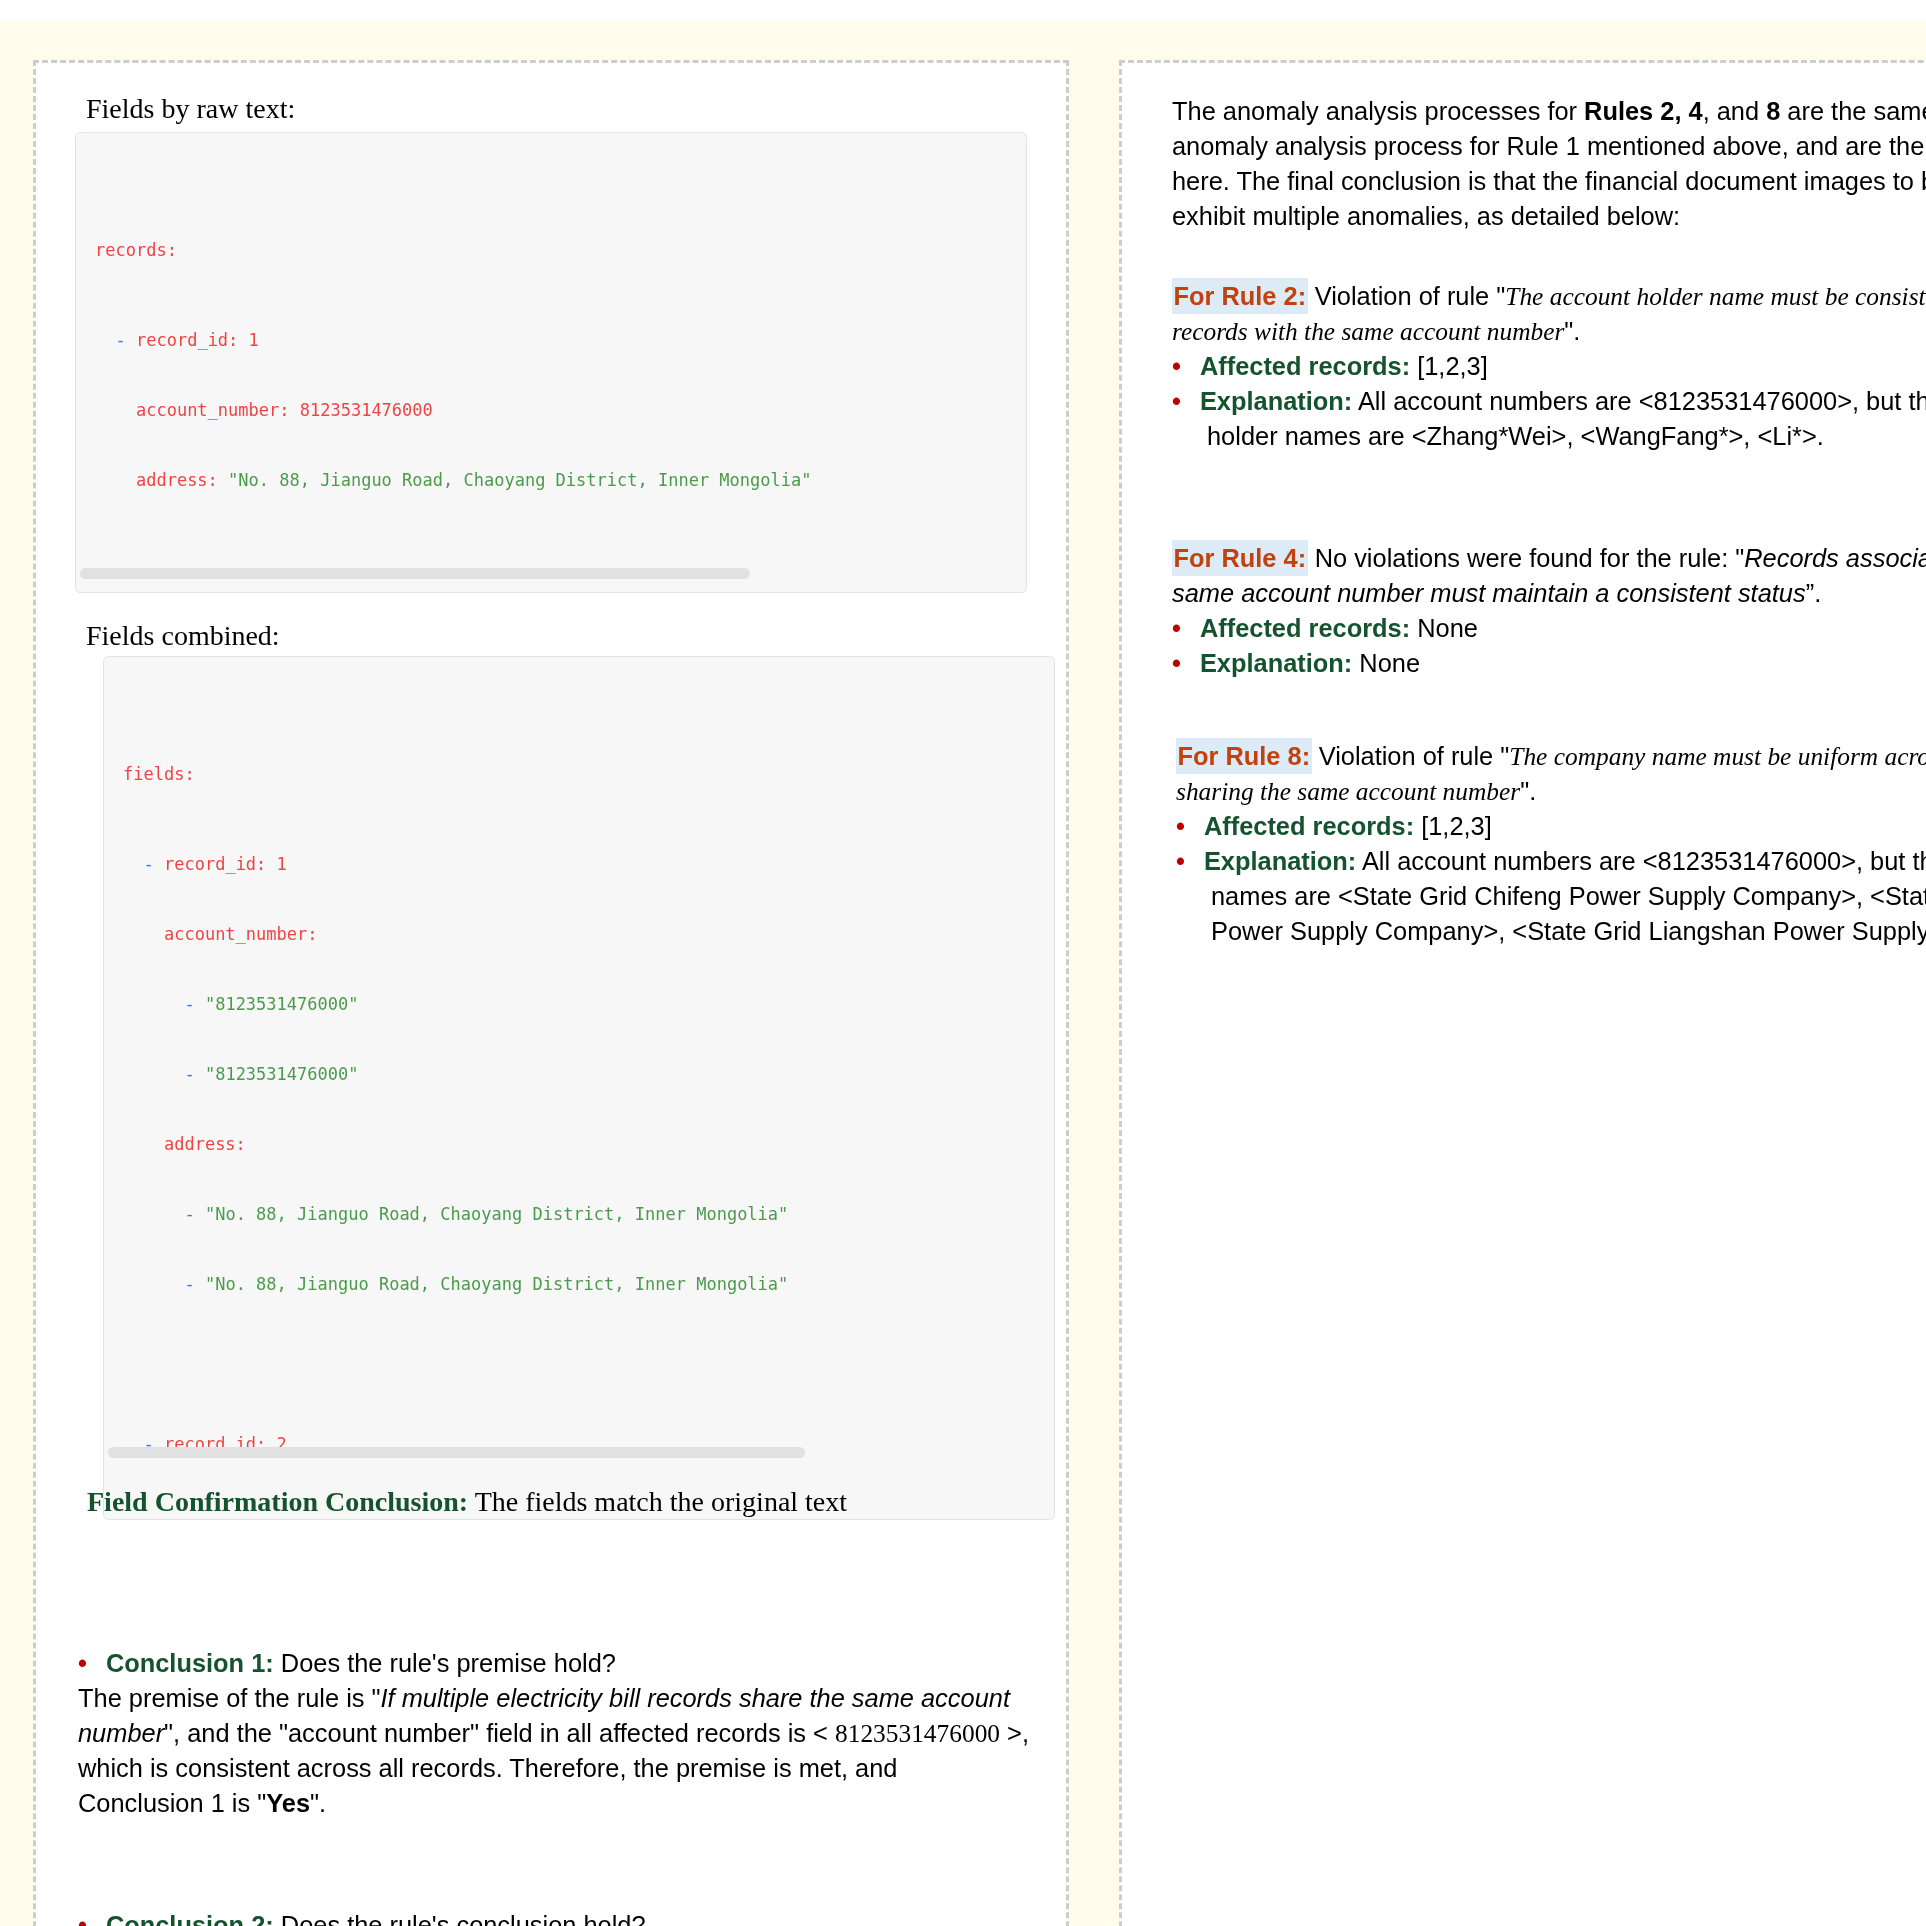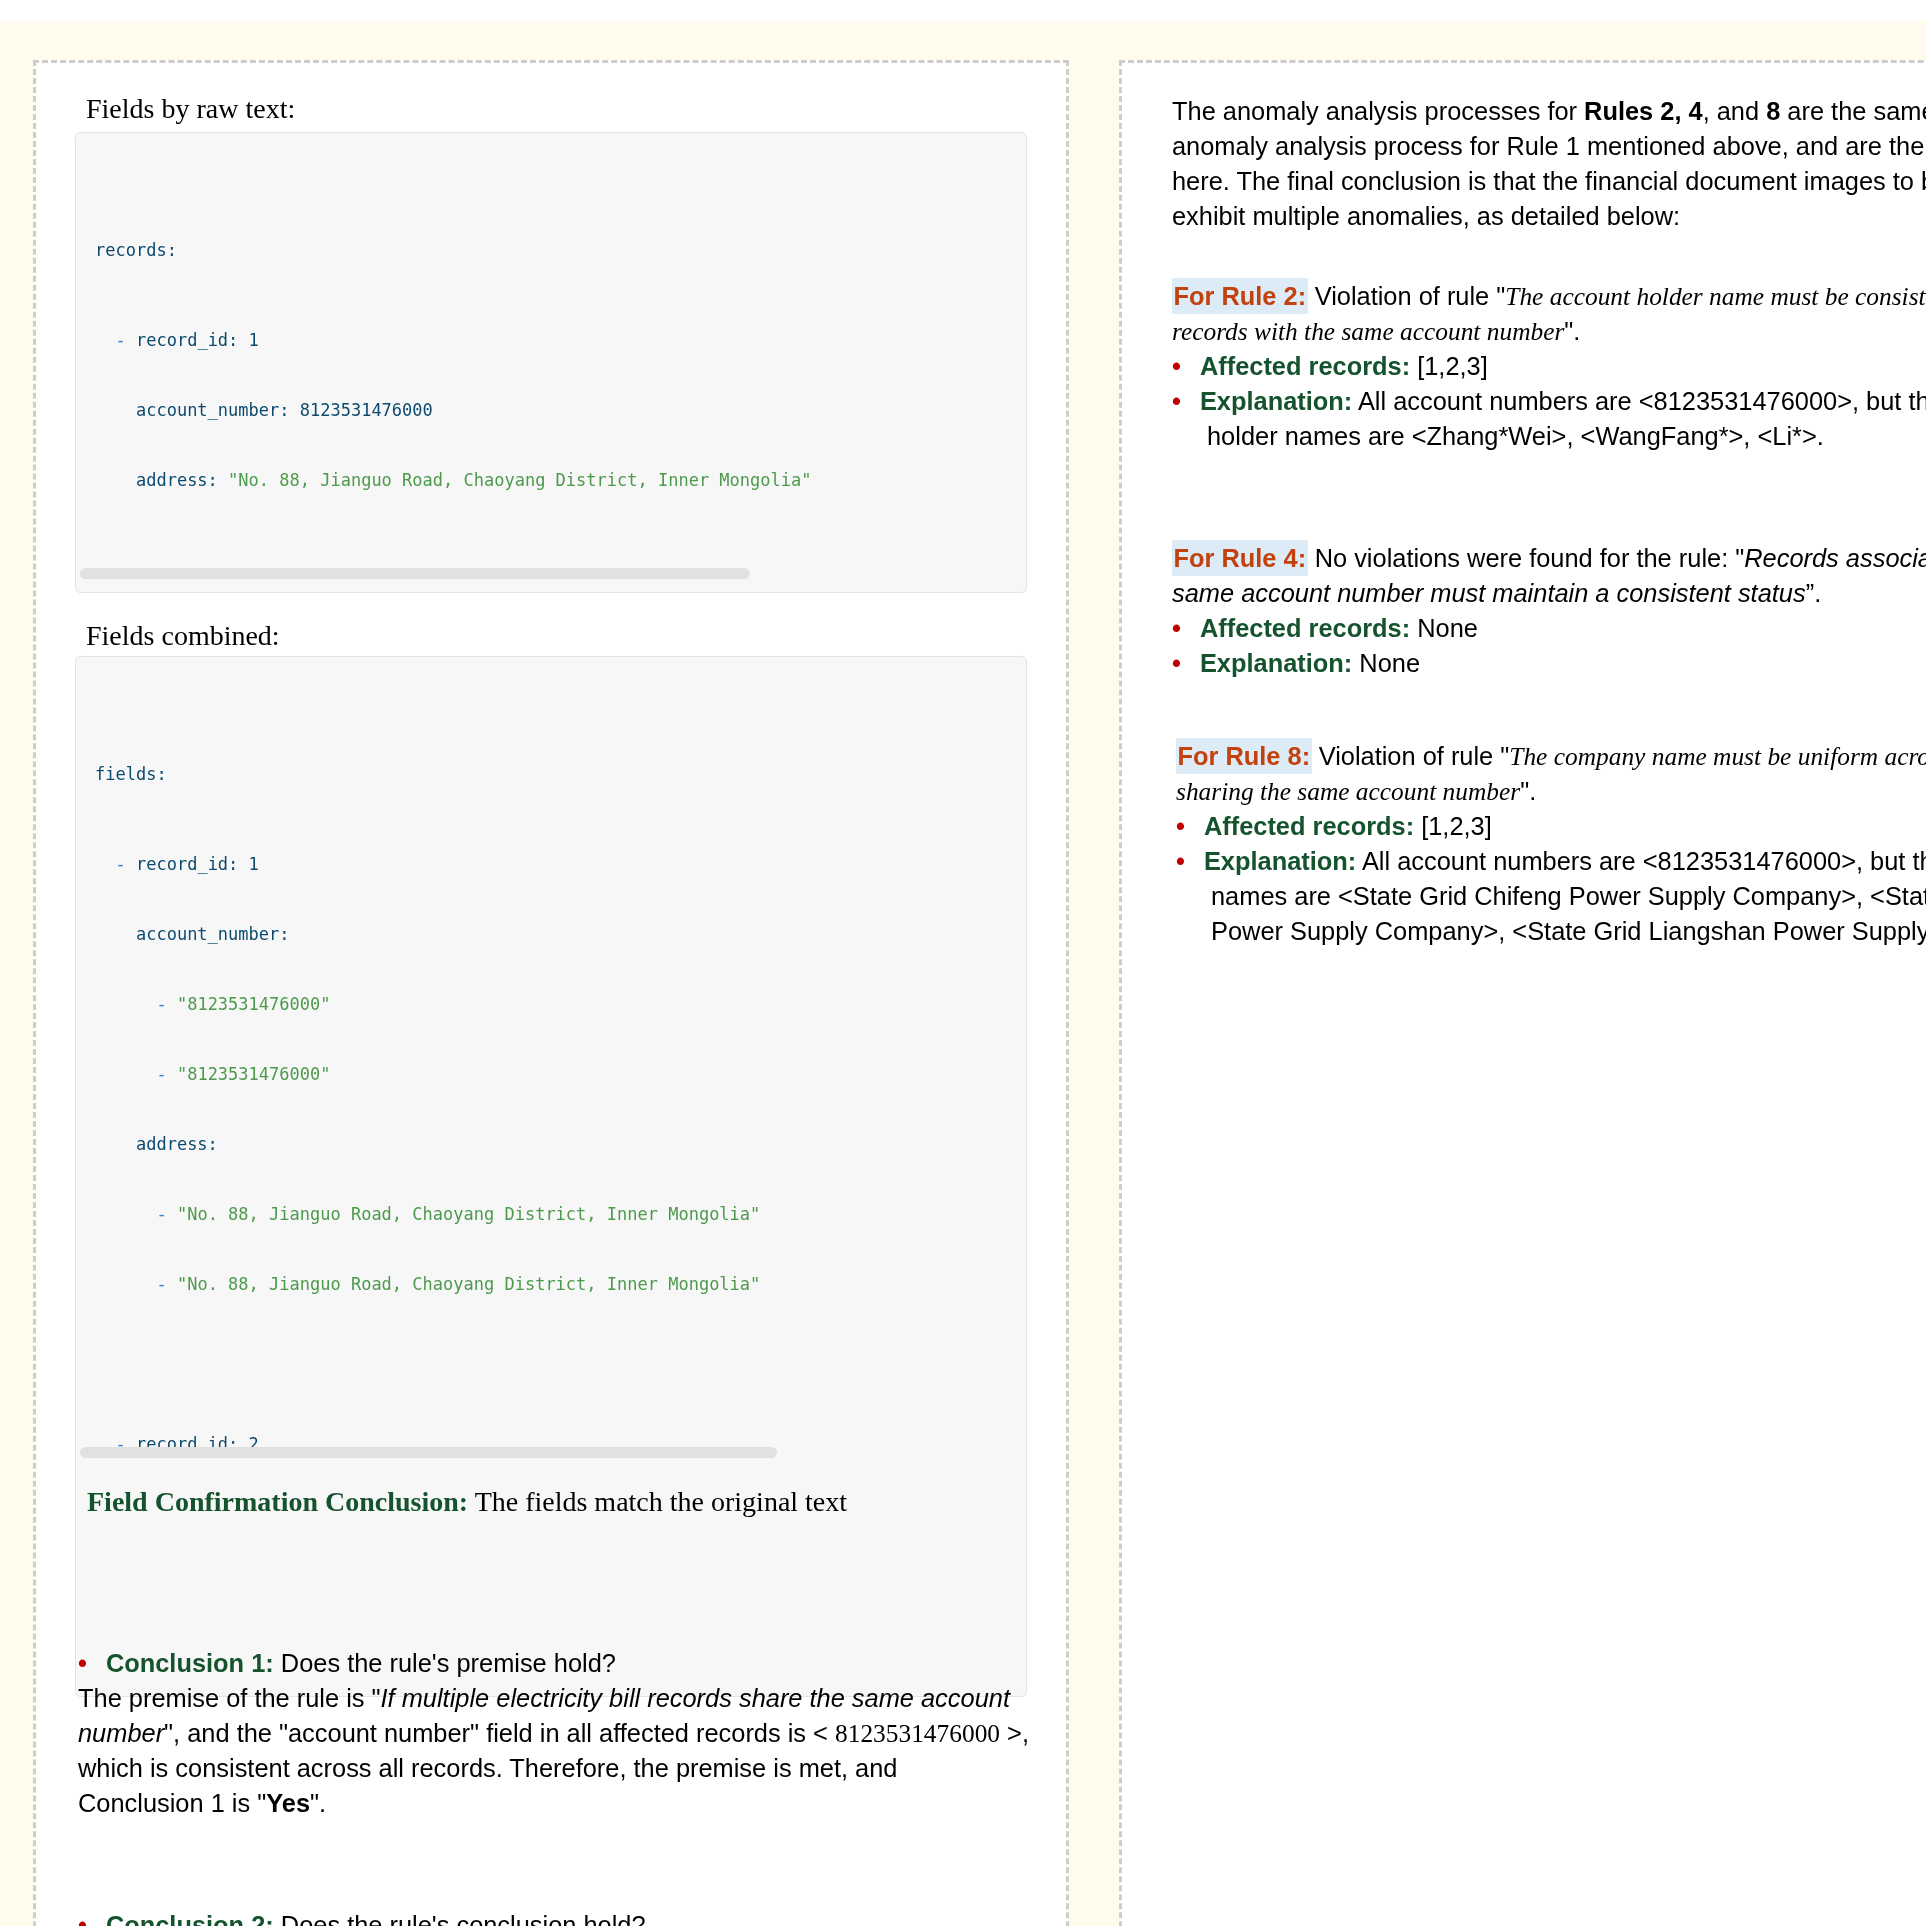--- a/index.html
+++ b/index.html
@@ -44,21 +44,21 @@
     overflow: hidden;
   }
   .codeblock .lines {
     position: absolute; left: 19px; right: 0;
     font-family: "DejaVu Sans Mono", monospace;
     font-size: 17px;
     white-space: pre;
     overflow: hidden;
   }
   .codeblock .line { height: 30px; line-height: 30px; }
-  .k { color: #0c4a6e; }
+  .k { color: #ef4444; }
   .s { color: #4c9a4c; }
   .d { color: #3b79d8; }
   .scrollbar {
     position: absolute; left: 3.9px; height: 10.8px;
     background: #e1e1e1; border-radius: 5.4px;
   }
 
   .body-text {
     position: absolute;
     font-family: "Liberation Sans", sans-serif;
@@ -99,21 +99,21 @@
         
         
         
         
       </div>
       <div class="scrollbar" style="top:435px; width:670px;"></div>
     </div>
 
     <div class="label-serif" style="top:559px;">Fields combined:</div>
 
-    <div class="codeblock" style="top:593px; height:1041px;">
+    <div class="codeblock" style="top:593px; height:864px;margin-left:28px;">
       <div class="lines" style="top:62px;">
         <div class="line"><span class="k">fields:</span></div>
         
         <div class="line">  <span class="d">-</span> <span class="k">record_id:</span> <span class="k">1</span></div>
         <div class="line">    <span class="k">account_number:</span></div>
         <div class="line">      <span class="d">-</span> <span class="s">"8123531476000"</span></div>
         <div class="line">      <span class="d">-</span> <span class="s">"8123531476000"</span></div>
         <div class="line">    <span class="k">address:</span></div>
         <div class="line">      <span class="d">-</span> <span class="s">"No. 88, Jianguo Road, Chaoyang District, Inner Mongolia"</span></div>
         <div class="line">      <span class="d">-</span> <span class="s">"No. 88, Jianguo Road, Chaoyang District, Inner Mongolia"</span></div>

